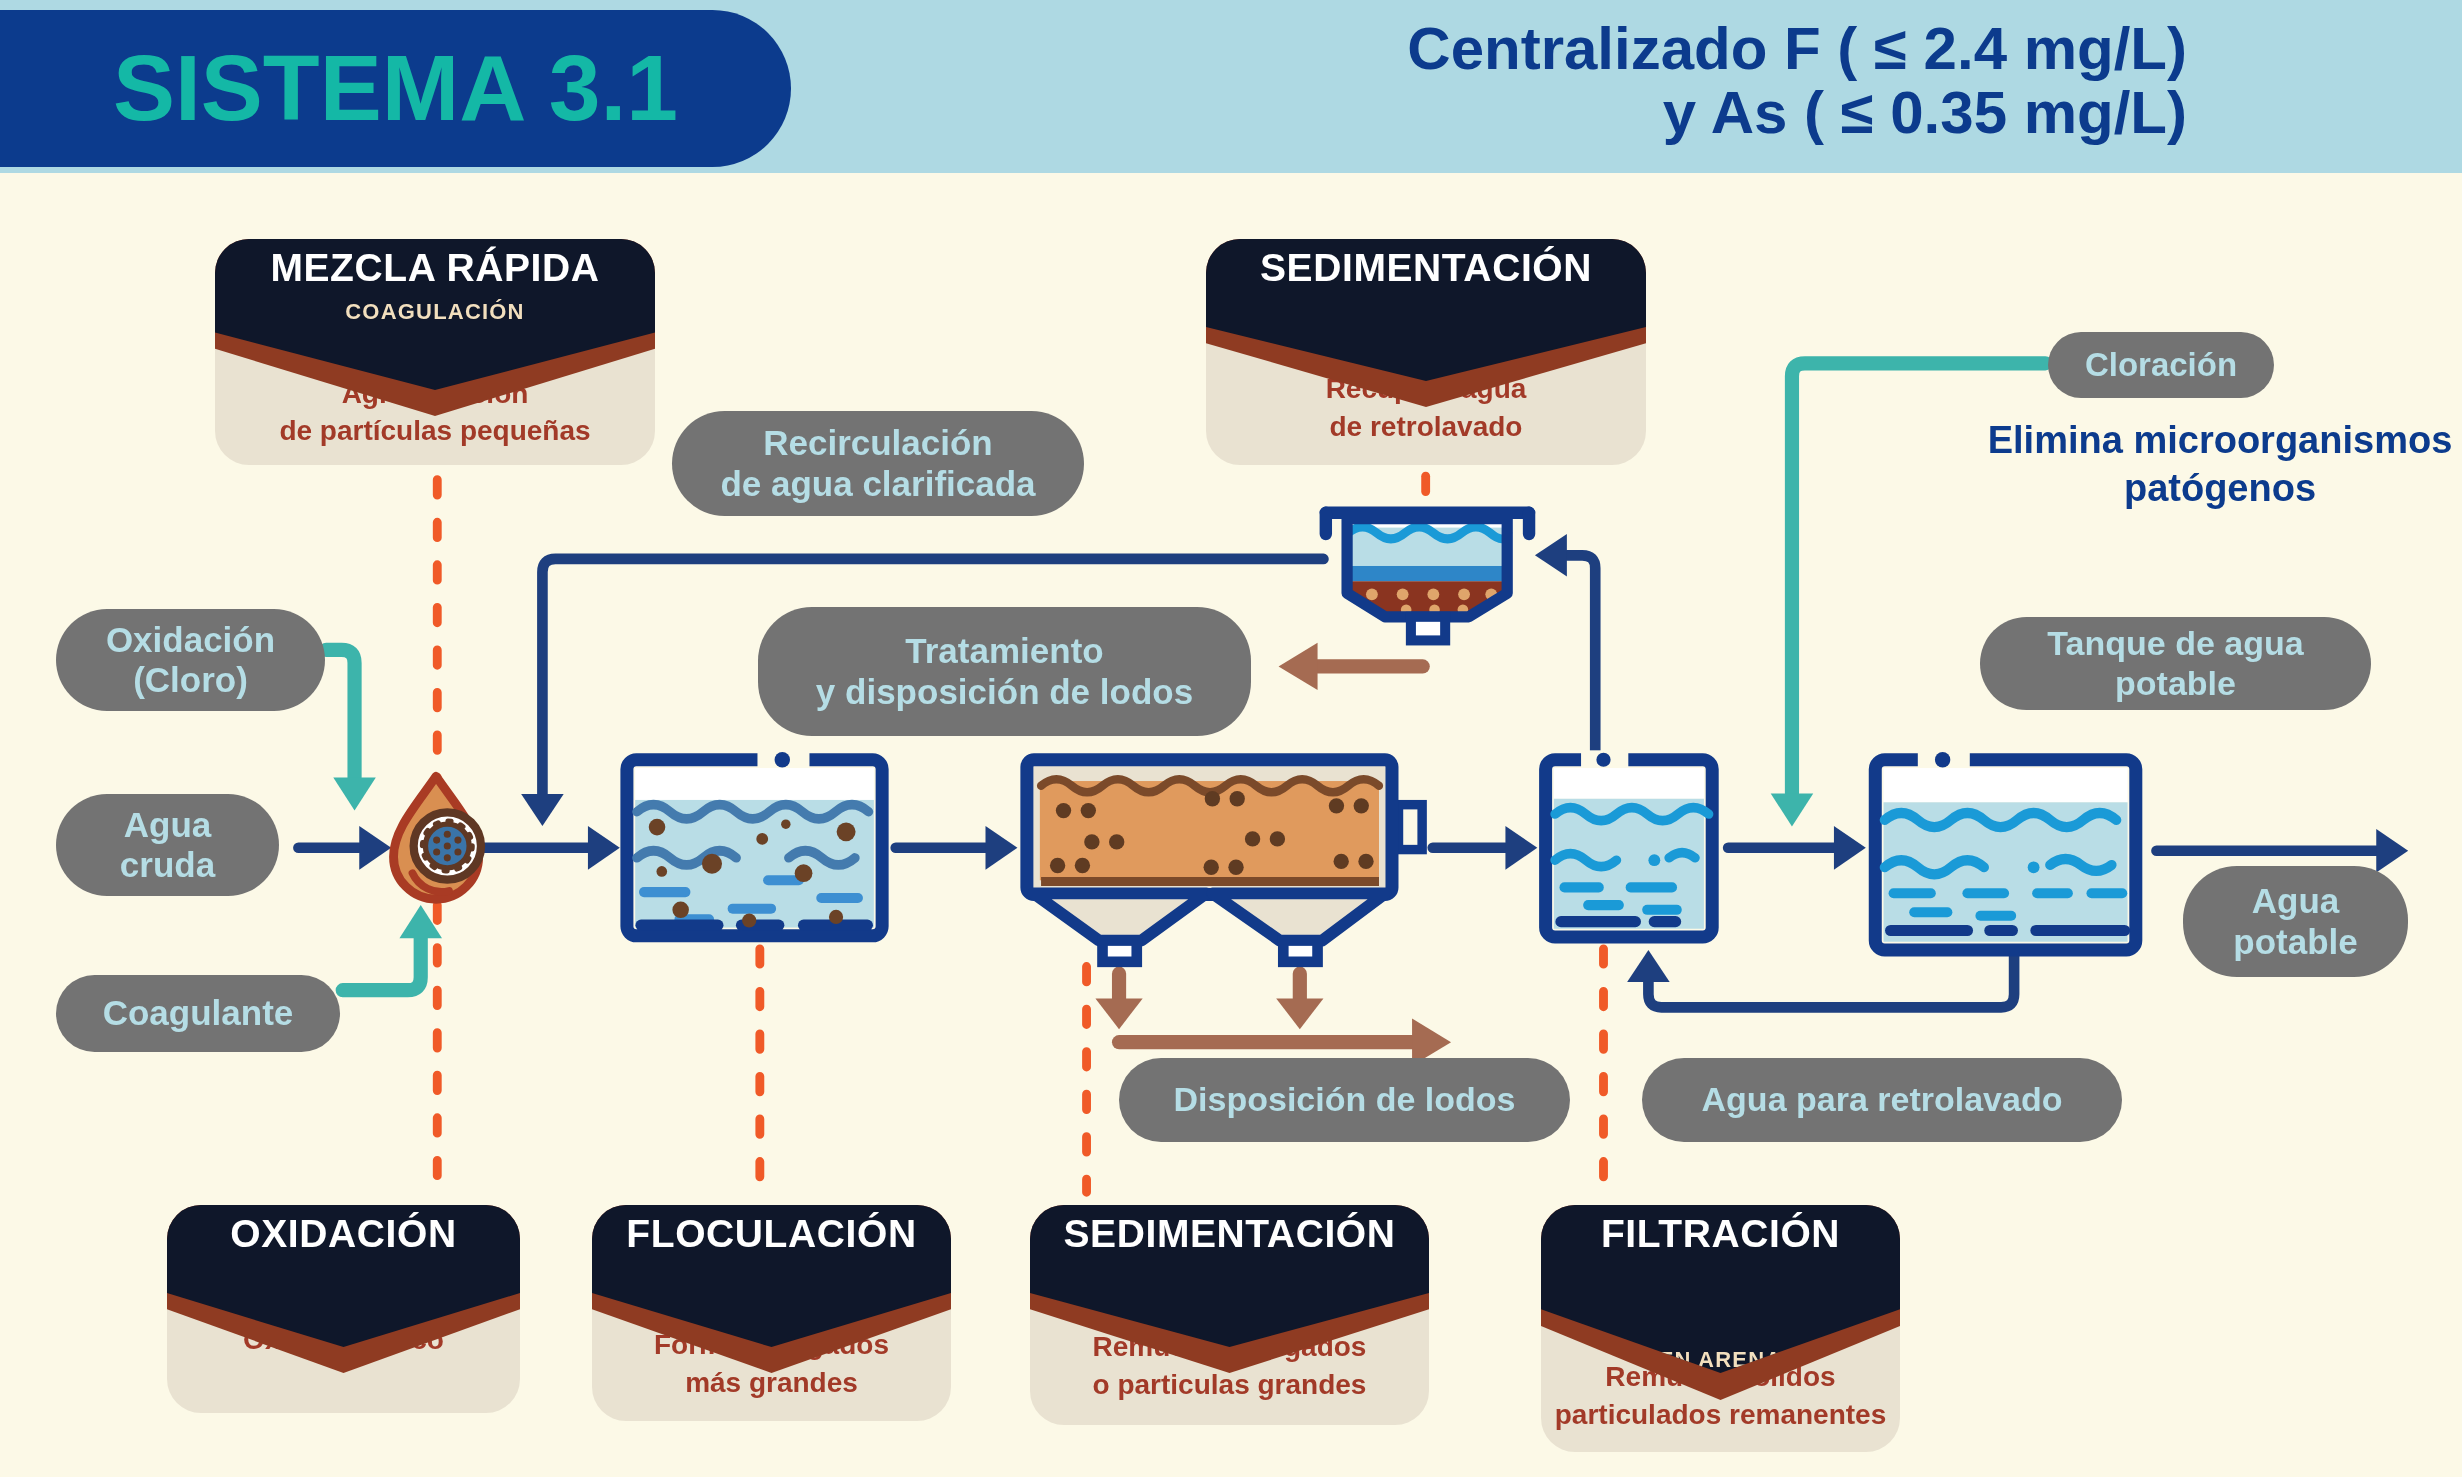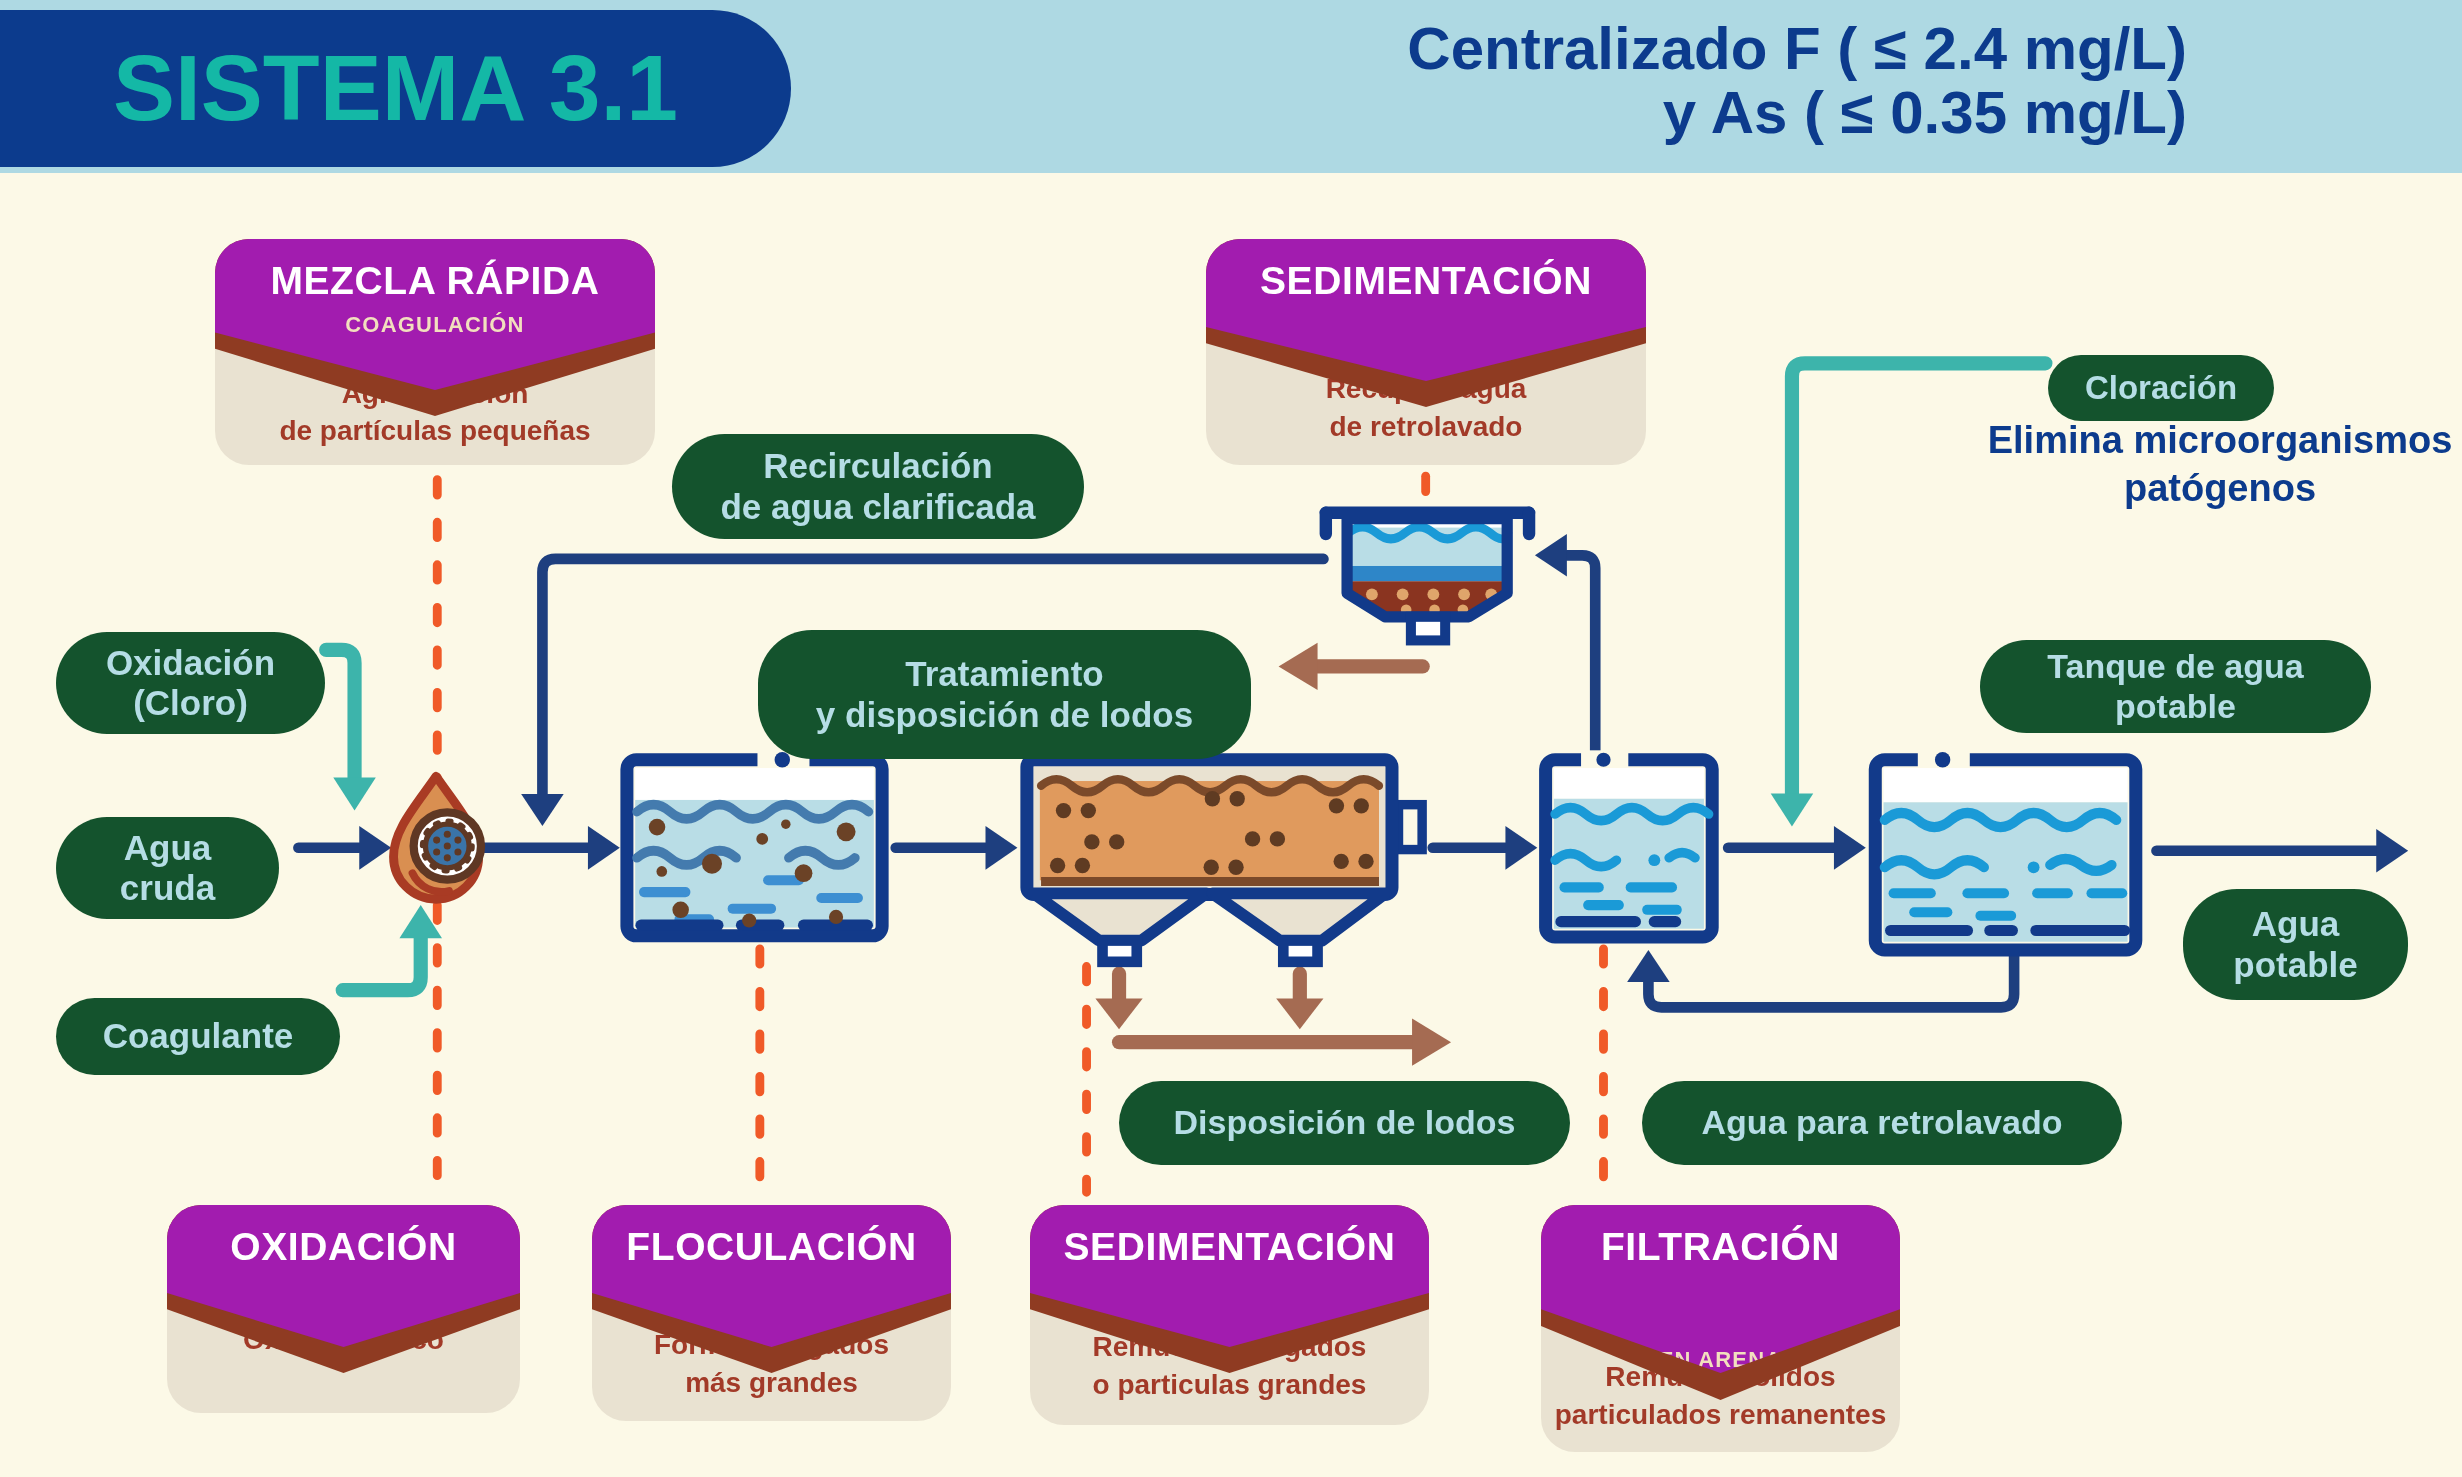--- a/index.html
+++ b/index.html
@@ -4,32 +4,32 @@
 <style>
   html,body{margin:0;padding:0;background:#FCF9E7;}
   .canvas{position:relative;width:2462px;height:1477px;background:#FCF9E7;overflow:hidden;
           font-family:"Liberation Sans",sans-serif;}
   .band{position:absolute;left:0;top:0;width:2462px;height:173px;background:#AED9E3;}
   .banner{position:absolute;left:0;top:9.5px;width:791px;height:157px;background:#0C3B8D;
           border-radius:0 83px 83px 0;display:flex;align-items:center;justify-content:center;}
   .banner span{color:#14b8a6;font-size:93px;font-weight:800;letter-spacing:0px;}
   .main-title{position:absolute;left:1123px;top:16.5px;width:1064px;text-align:right;
           color:#0C3B8D;font-weight:800;font-size:60px;line-height:1.08;}
-  .pill{position:absolute;background:#14532d;color:#B5DDE5;display:flex;align-items:center;
+  .pill{position:absolute;background:#737373;color:#B5DDE5;display:flex;align-items:center;
         justify-content:center;text-align:center;font-weight:800;white-space:pre-line;
-        border-radius:590px;line-height:1.15;font-size:35px;margin-top:23px;}
+        border-radius:590px;line-height:1.15;font-size:35px;}
   .pill.sq{border-radius:54px;}
   .note{position:absolute;text-align:center;color:#0C3B8D;font-weight:800;white-space:pre-line;
         font-size:38px;line-height:1.25;}
   .pbox{position:absolute;background:#E9E2D1;border-radius:34px;overflow:hidden;}
   .pbox .shadow{position:absolute;left:0;top:0;right:0;height:168px;background:#8F3B22;
         clip-path:polygon(0 0,100% 0,100% 62%,50% 100%,0 62%);}
-  .pbox .head{position:absolute;left:0;top:0;right:0;height:142px;background:#a21caf;
+  .pbox .head{position:absolute;left:0;top:0;right:0;height:142px;background:#0f172a;
         clip-path:polygon(0 0,100% 0,100% 62%,50% 100%,0 62%);
-        display:flex;flex-direction:column;align-items:center;padding-top:20px;box-sizing:border-box;}
+        display:flex;flex-direction:column;align-items:center;padding-top:7px;box-sizing:border-box;}
   .pbox.tall .shadow{height:177px;}
   .pbox.tall .head{height:151px;}
   .pbox.xtall .shadow{height:195px;}
   .pbox.xtall .head{height:168px;justify-content:space-between;}
   .pbox .ptitle{color:#FFFFFF;font-size:39px;font-weight:800;letter-spacing:0.6px;}
   .pbox .psub{color:#F2DFBE;font-size:22px;font-weight:800;letter-spacing:1.2px;margin-top:9px;}
   .pbox .pdesc{position:absolute;left:0;right:0;text-align:center;color:#A23A28;font-weight:700;
         font-size:28px;line-height:1.35;white-space:pre-line;}
   svg.diagram{position:absolute;left:0;top:0;}
 </style>

